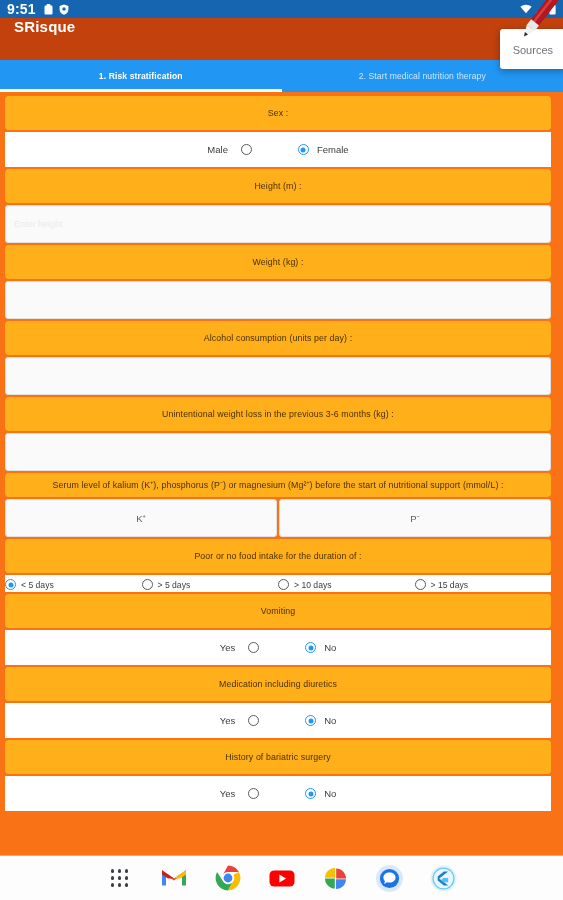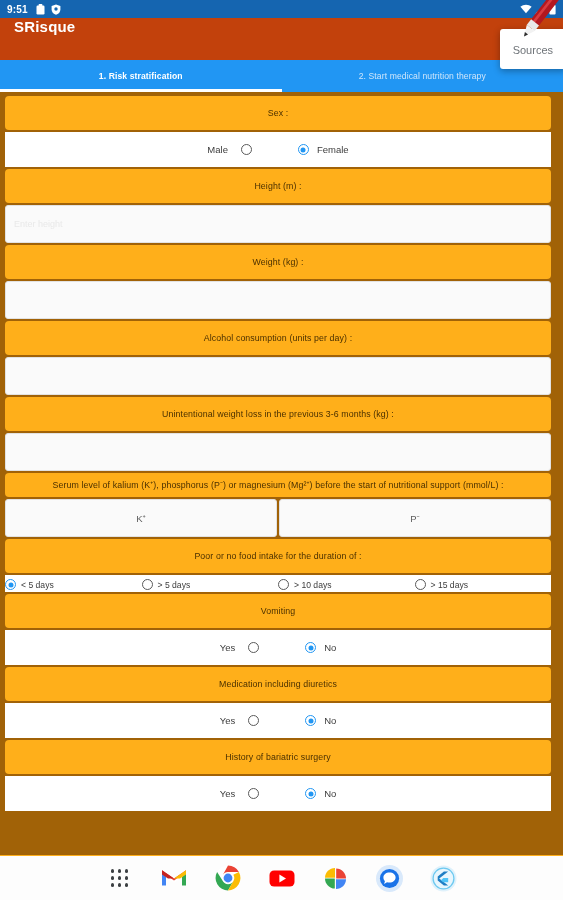--- a/index.html
+++ b/index.html
@@ -8,21 +8,21 @@
     font-family: "Liberation Sans", sans-serif;
     background: #ffffff;
     overflow: hidden;
   }
   .device { position: relative; width: 563px; height: 900px; background:#fff; }
 
   
   .statusbar {
     height: 18px; background: #1565b0; color:#fff;
     display:flex; align-items:center; padding:0 7px;
-    font-size: 10px; position:relative;
+    font-size: 14px; position:relative;
   }
   .sb-time { font-weight:600; letter-spacing:.2px; }
   .sb-left-icons { display:flex; align-items:center; gap:6px; margin-left:8px; }
   .sb-spacer { flex:1; }
   .sb-right-icons { display:flex; align-items:center; gap:3px; }
   .ico { display:inline-block; }
   .ico svg { display:block; }
 
   
   .appbar { background:#c2410c; height:42px; display:flex; align-items:flex-start;
@@ -44,21 +44,21 @@
   
   .tabs { background:#2196f3; height:32px; display:flex; align-items:stretch; }
   .tab { flex:1; display:flex; align-items:center; justify-content:center;
          font-size:8.6px; color:#cfe6fb; position:relative; text-align:center;
          padding:0 4px; letter-spacing:.1px; }
   .tab.active { color:#ffffff; font-weight:700; }
   .tab.active::after { content:""; position:absolute; left:0; right:0; bottom:0;
                        height:3px; background:#ffffff; }
 
   
-  .form { padding:4px 12px 0 5px; background:#a16207; height:calc(900px - 18px - 42px - 32px - 45px); }
+  .form { padding:4px 12px 0 5px; background:#f97316; height:calc(900px - 18px - 42px - 32px - 45px); }
   .bar {
     background:#ffaf1a; color:#4a3000; border-radius:4px;
     height:34px; display:flex; align-items:center; justify-content:center;
     font-size:8.8px; text-align:center; padding:0 6px; margin-bottom:2px;
     letter-spacing:.1px;
   }
   .bar.tall { height:24px; }
   .field {
     background:#fafafa; border:1px solid #e2e2e2; border-radius:3px;
     height:38px; margin-bottom:2px; display:flex; align-items:center;

